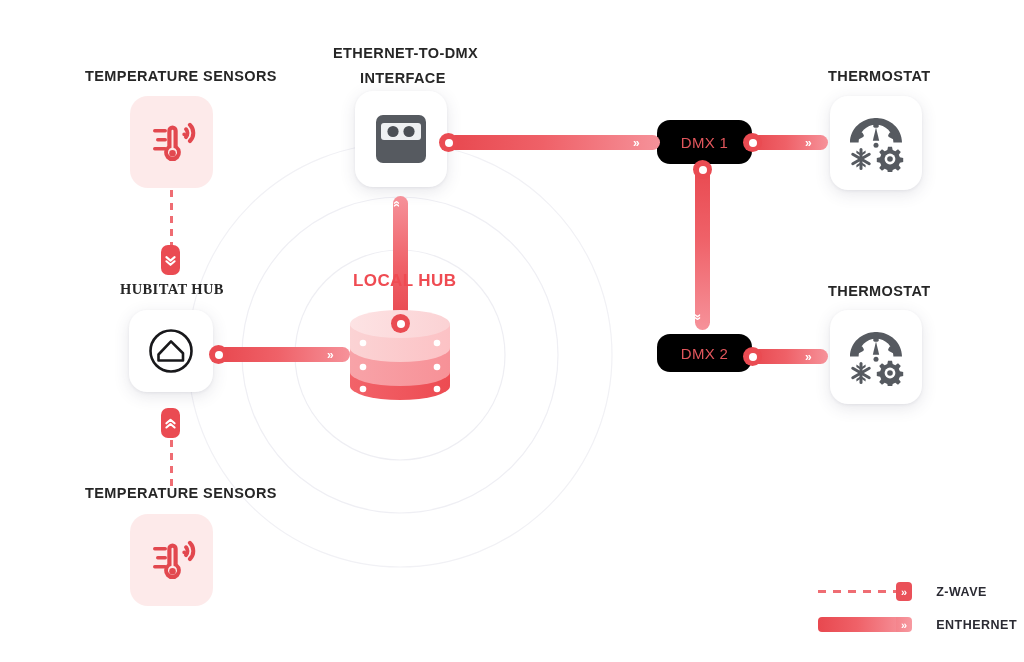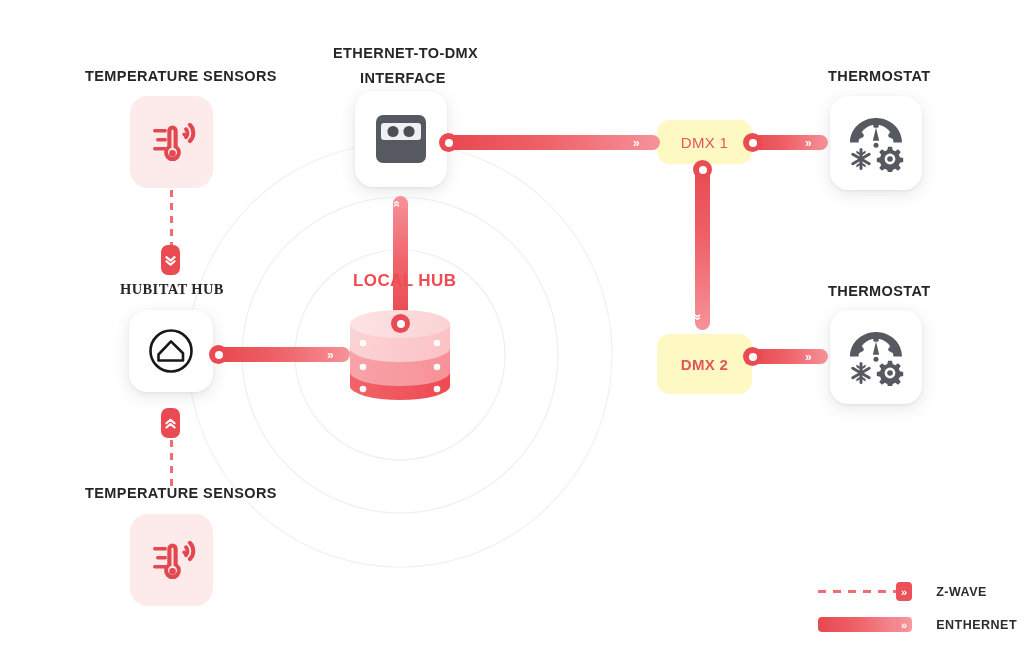--- a/index.html
+++ b/index.html
@@ -35,21 +35,21 @@
   }
   .card-white {
     background: #ffffff;
     box-shadow: 0 4px 16px rgba(60,60,90,.13), 0 1px 3px rgba(60,60,90,.07);
   }
   .card-pink { background: #fdeaea; }
 
   
   .dmx-box {
     position: absolute;
-    background: #fef9c3;
+    background: #000000;
     border-radius: 13px;
     display: flex;
     align-items: center;
     justify-content: center;
     font-size: 15px;
     font-weight: 400;
     color: #e2565c;
     letter-spacing: .3px;
   }
 
@@ -304,21 +304,21 @@
       <circle cx="93" cy="33" r="3.3" fill="#ffffff"></circle>
       <circle cx="19" cy="57" r="3.3" fill="#ffffff"></circle>
       <circle cx="93" cy="57" r="3.3" fill="#ffffff"></circle>
       <circle cx="19" cy="79" r="3.3" fill="#ffffff"></circle>
       <circle cx="93" cy="79" r="3.3" fill="#ffffff"></circle>
     </svg>
   </div>
 
   <div class="dmx-box" style="left:657px; top:120px; width:95px; height:44px;">DMX 1</div>
 
-  <div class="dmx-box" style="left:657px; top:334px; width:95px; height:60px;font-weight:bold;">DMX 2</div>
+  <div class="dmx-box" style="left:657px; top:334px; width:95px; height:38px;">DMX 2</div>
 
   <div class="node-label" style="left:828px; top:68px;">THERMOSTAT</div>
   <div class="card card-white" style="left:830px; top:96px; width:92px; height:94px;">
     <svg width="62" height="58" viewBox="0 0 62 58">
       <g fill="#565a60">
 
         <path d="M31 4 C16.6 4 5 14.9 5 28.4 h8.6 c0-10 7.9-17.6 17.4-17.6 s17.4 7.6 17.4 17.6 H57 C57 14.9 45.4 4 31 4 z"></path>
         <rect x="28.3" y="4.2" width="5.4" height="9.5" rx="1.4"></rect>
         <rect x="9.4" y="19.6" width="9.2" height="5.2" rx="1.4" transform="rotate(-28 14 22)"></rect>
         <rect x="43.4" y="19.6" width="9.2" height="5.2" rx="1.4" transform="rotate(28 48 22)"></rect>

